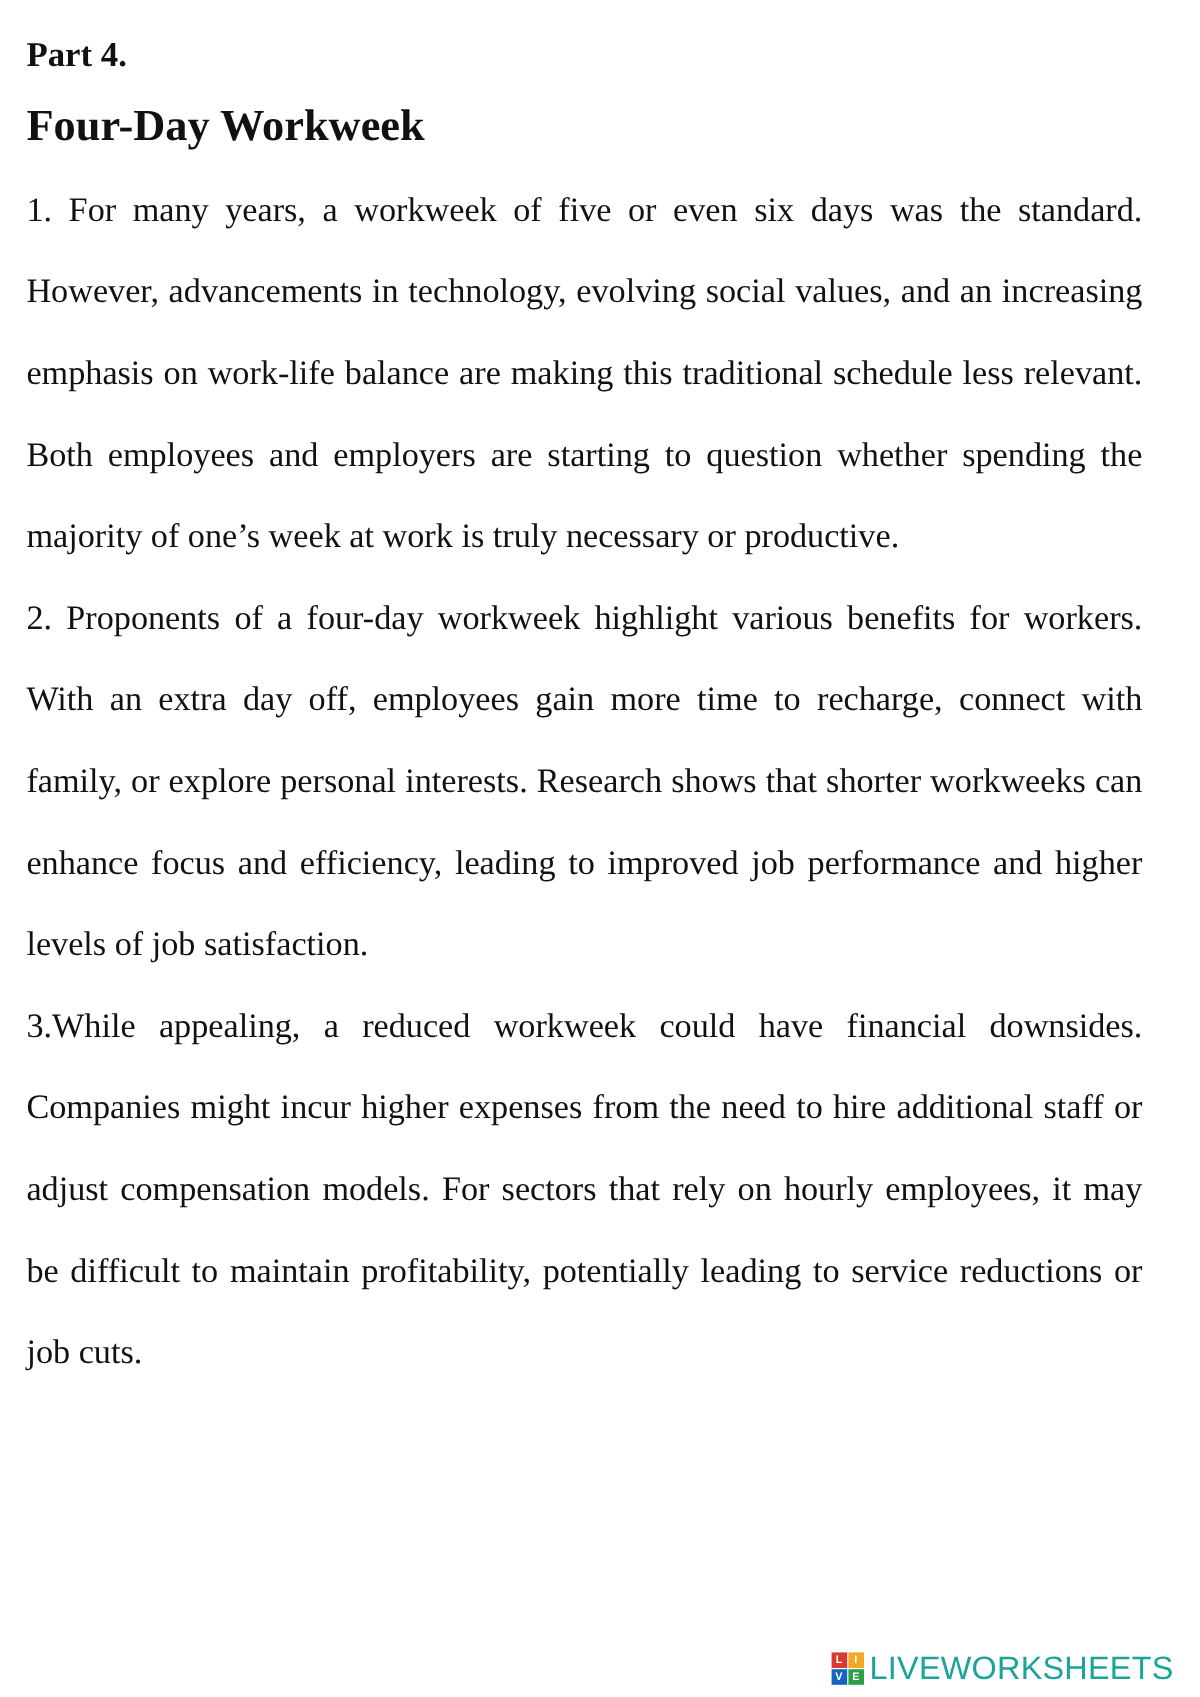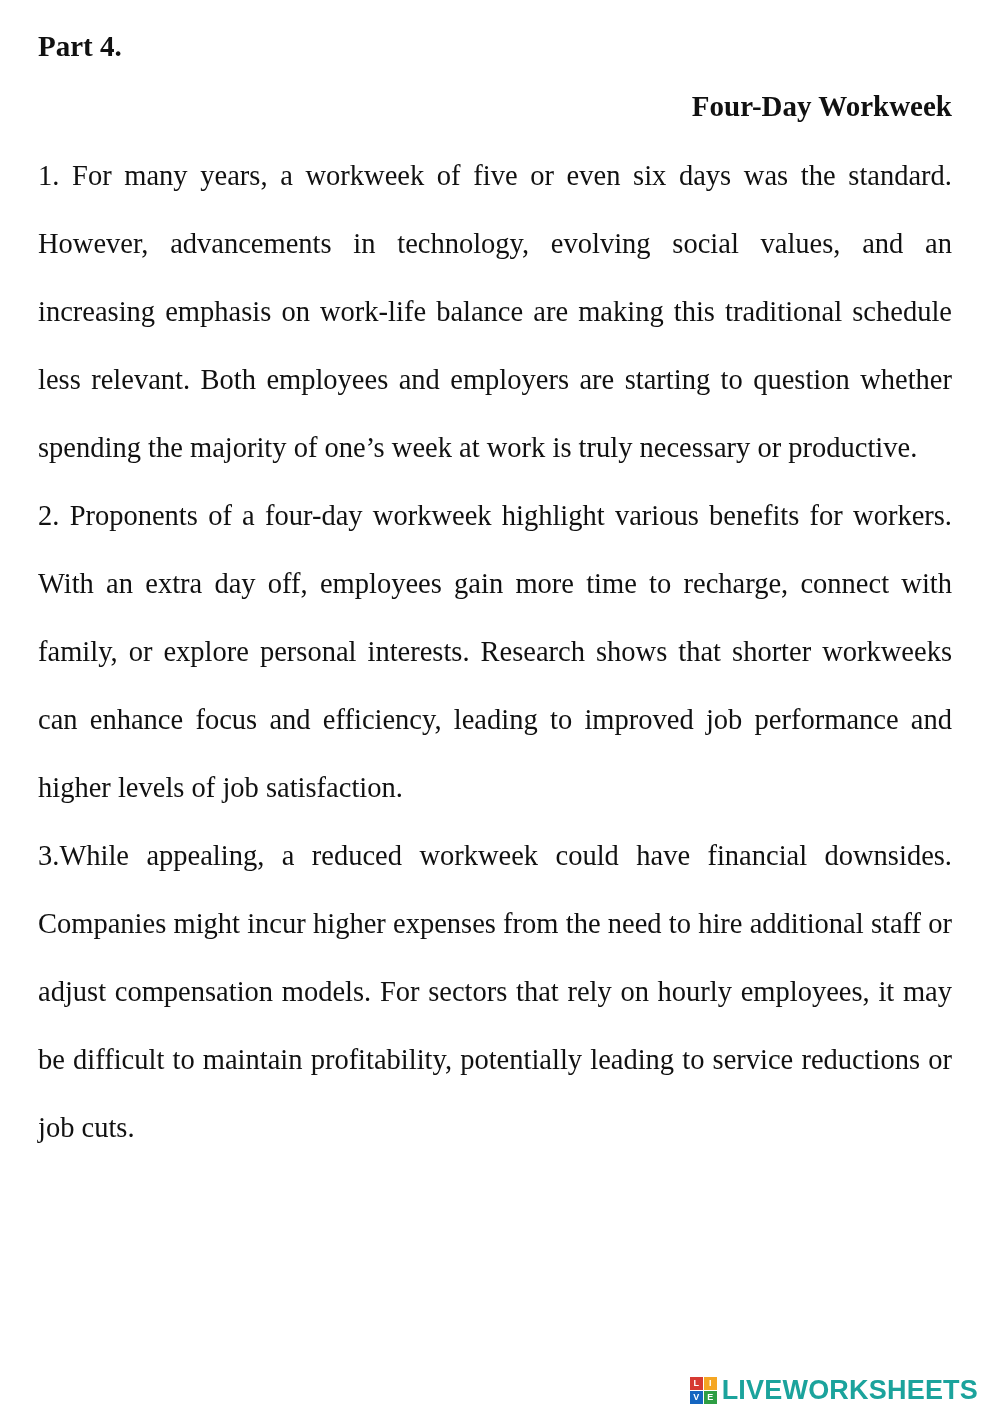--- a/index.html
+++ b/index.html
@@ -12,34 +12,34 @@
     height: 1414px;
     position: relative;
     font-family: "Liberation Serif", "DejaVu Serif", serif;
     color: #111111;
     overflow: hidden;
   }
   .page {
     box-sizing: border-box;
     width: 990px;
     height: 1414px;
-    padding: 16px 38px 0 38px;
+    padding: 16px 38px 0 22px;
     position: relative;
   }
   .part-label {
     font-weight: bold;
     font-size: 29px;
     line-height: 60px;
     text-align: left;
   }
   .doc-title {
     font-weight: bold;
-    font-size: 29px;
+    font-size: 37px;
     line-height: 60px;
-    text-align: right;
+    text-align: left;
     margin: 0;
   }
   .para {
     font-size: 28.5px;
     line-height: 68px;
     text-align: justify;
     margin: 0;
   }
   .para.first {
     margin-top: 6px;
@@ -67,21 +67,21 @@
     font-weight: bold;
     font-size: 9px;
     line-height: 1;
   }
   .logo-block.b0 { background: #d63a32; }
   .logo-block.b1 { background: #f5a623; }
   .logo-block.b2 { background: #1565c0; }
   .logo-block.b3 { background: #2e9e44; }
   .brand-text {
     font-family: "Liberation Sans", sans-serif;
-    font-weight: bold;
+    font-weight: normal;
     font-size: 27px;
     letter-spacing: 0.2px;
     color: #1ba39c;
     text-align: right;
   }
 </style>
 </head>
 <body>
 
 <div class="page">

